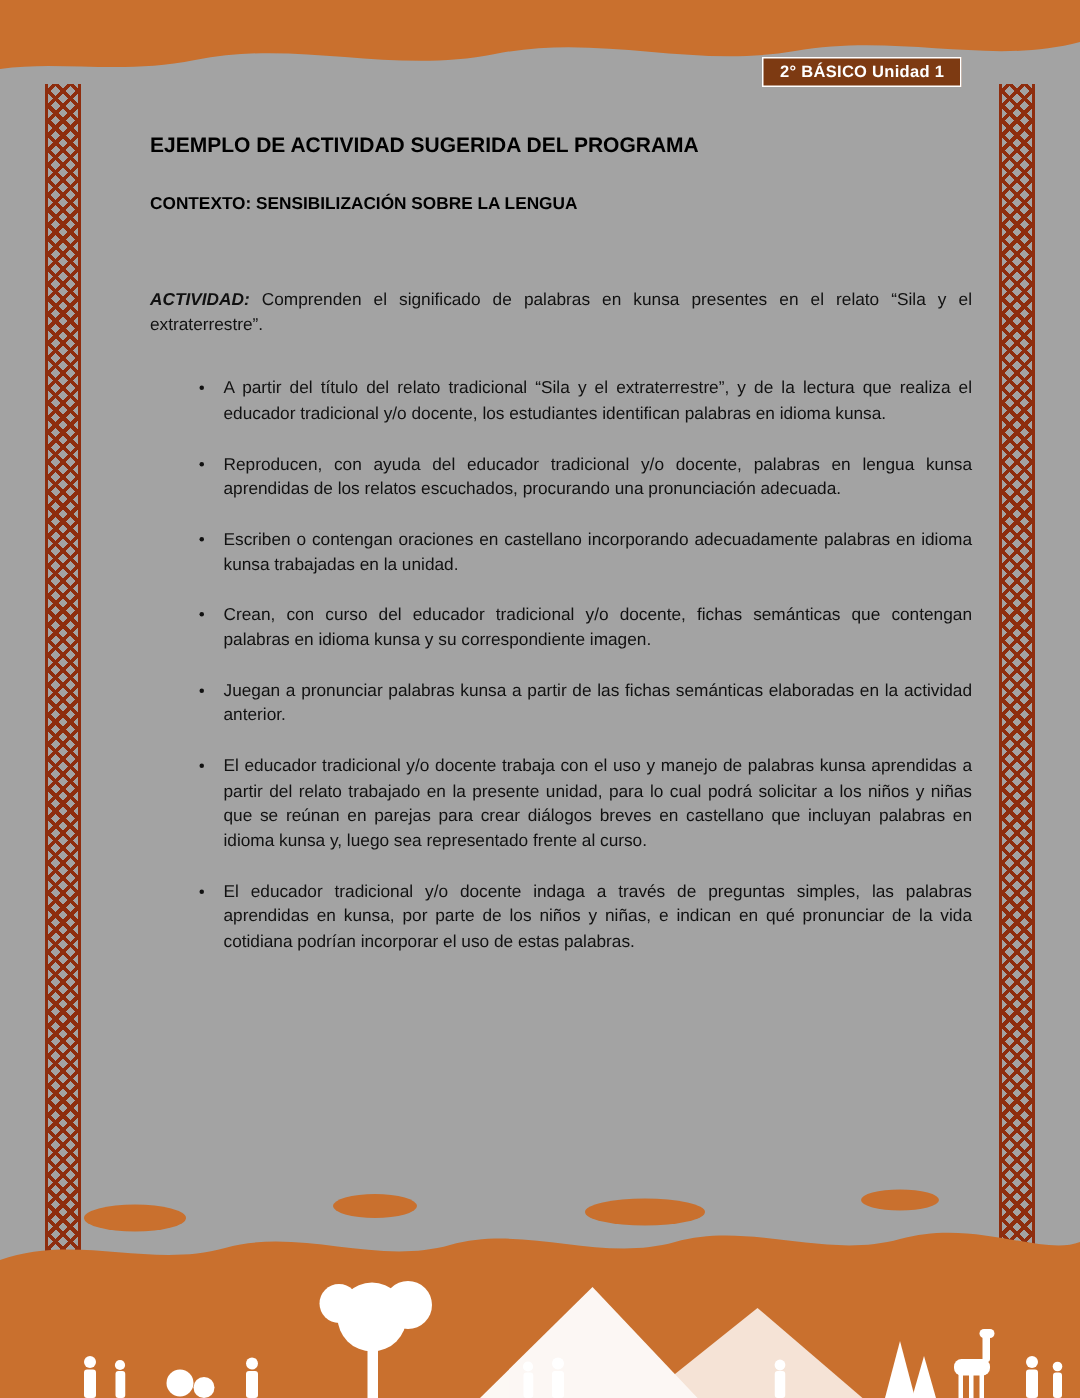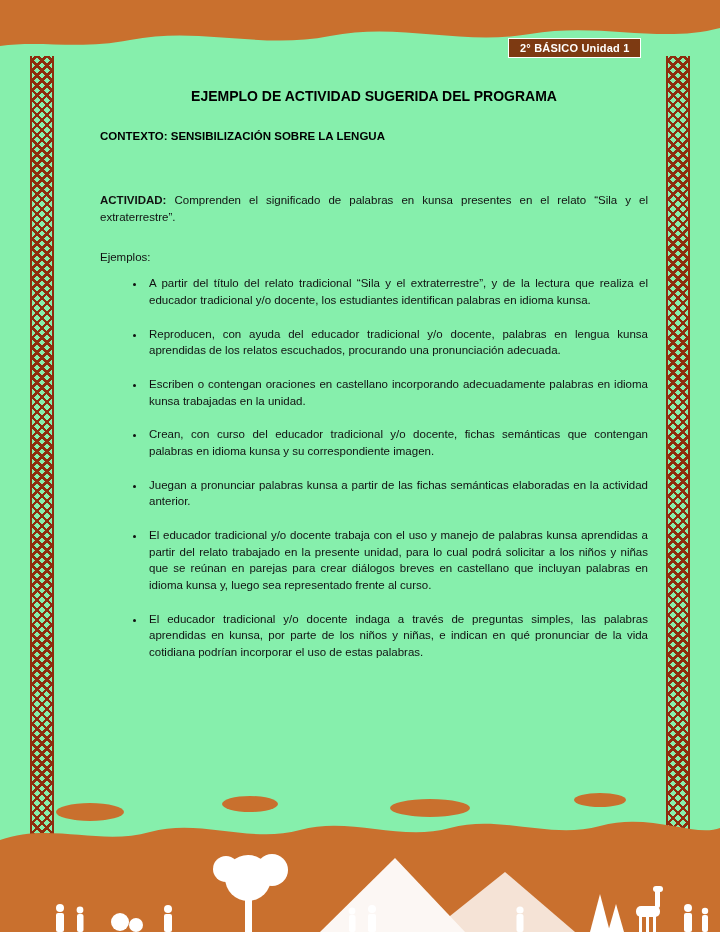--- a/index.html
+++ b/index.html
@@ -1,39 +1,39 @@
 <!DOCTYPE html>
 <html style="--band: #c9702e; --banner: #f3932b; --badge-bg: #7d3a12; --pattern: #8e2d0e;"><head>
 <meta charset="utf-8">
 <style>
   html,body{margin:0;padding:0;}
   body{width:720px;height:932px;font-family:"Liberation Sans",sans-serif;background:#ffffff;}
-  .page{position:relative;width:720px;height:932px;background:#86efac;overflow:hidden;color:#111;}
+  .page{position:relative;width:720px;height:932px;background:#a3a3a3;overflow:hidden;color:#111;}
 
   .topband{position:absolute;top:0;left:0;width:720px;height:70px;z-index:2;display:block;}
   .badge{position:absolute;top:38px;left:508px;z-index:5;background:var(--badge-bg,#7d3a12);
          color:#fff;font-size:11px;font-weight:bold;padding:3px 11px;border:1px solid #fff;
          white-space:nowrap;letter-spacing:.2px;}
 
   .strip{position:absolute;top:56px;bottom:58px;width:20px;z-index:1;
      background-image:
        repeating-linear-gradient(45deg, var(--pattern,#8e2d0e) 0 2.5px, transparent 2.5px 7px),
        repeating-linear-gradient(-45deg, var(--pattern,#8e2d0e) 0 2.5px, transparent 2.5px 7px);
      border-left:2px solid var(--pattern,#8e2d0e);
      border-right:2px solid var(--pattern,#8e2d0e);}
   .strip.left{left:30px;}
   .strip.right{left:666px;}
 
   .content{position:absolute;left:100px;width:548px;top:62px;z-index:2;}
-  h1.title{font-size:14px;margin:26px 0 26px;text-align:center;font-weight:bold;color:#000;}
+  h1.title{font-size:14px;margin:26px 0 26px;text-align:left;font-weight:bold;color:#000;}
   .eje{background:var(--banner,#f3932b);color:#fff;font-weight:bold;font-size:11px;
        line-height:1.55;padding:8px 11px;margin-bottom:36px;}
   .contexto{font-size:11.5px;font-weight:bold;margin-bottom:50px;color:#000;}
   .actividad{font-size:11.5px;line-height:1.45;text-align:justify;margin:0 0 26px;}
-  .b{font-weight:bold;}
+  .b{font-weight:bold;font-style:italic;}
   .ejemplos{font-size:11.5px;margin-bottom:12px;}
   ul.examples{margin:0;padding-left:46px;}
   ul.examples li{font-size:11.5px;line-height:1.45;text-align:justify;margin-bottom:17px;padding-left:3px;}
 
   .footer{position:absolute;left:0;bottom:0;width:720px;height:150px;z-index:4;display:block;}
 </style>
 </head>
 <body>
 
 <div class="page">
@@ -48,21 +48,20 @@
   <div class="strip right"></div>
 
   <main class="content">
     <h1 class="title">EJEMPLO DE ACTIVIDAD SUGERIDA DEL PROGRAMA</h1>
 
 
     <div class="contexto">CONTEXTO: SENSIBILIZACIÓN SOBRE LA LENGUA</div>
 
     <p class="actividad"><span class="b">ACTIVIDAD:</span> <span>Comprenden el significado de palabras en kunsa presentes en el relato “Sila y el extraterrestre”.</span></p>
 
-    <div class="ejemplos">Ejemplos:</div>
 
     <ul class="examples">
         <li>A partir del título del relato tradicional “Sila y el extraterrestre”, y de la lectura que realiza el educador tradicional y/o docente, los estudiantes identifican palabras en idioma kunsa.</li>
         <li>Reproducen, con ayuda del educador tradicional y/o docente, palabras en lengua kunsa aprendidas de los relatos escuchados, procurando una pronunciación adecuada.</li>
         <li>Escriben o contengan oraciones en castellano incorporando adecuadamente palabras en idioma kunsa trabajadas en la unidad.</li>
         <li>Crean, con curso del educador tradicional y/o docente, fichas semánticas que contengan palabras en idioma kunsa y su correspondiente imagen.</li>
         <li>Juegan a pronunciar palabras kunsa a partir de las fichas semánticas elaboradas en la actividad anterior.</li>
         <li>El educador tradicional y/o docente trabaja con el uso y manejo de palabras kunsa aprendidas a partir del relato trabajado en la presente unidad, para lo cual podrá solicitar a los niños y niñas que se reúnan en parejas para crear diálogos breves en castellano que incluyan palabras en idioma kunsa y, luego sea representado frente al curso.</li>
         <li>El educador tradicional y/o docente indaga a través de preguntas simples, las palabras aprendidas en kunsa, por parte de los niños y niñas, e indican en qué pronunciar de la vida cotidiana podrían incorporar el uso de estas palabras.</li>
       </ul>

